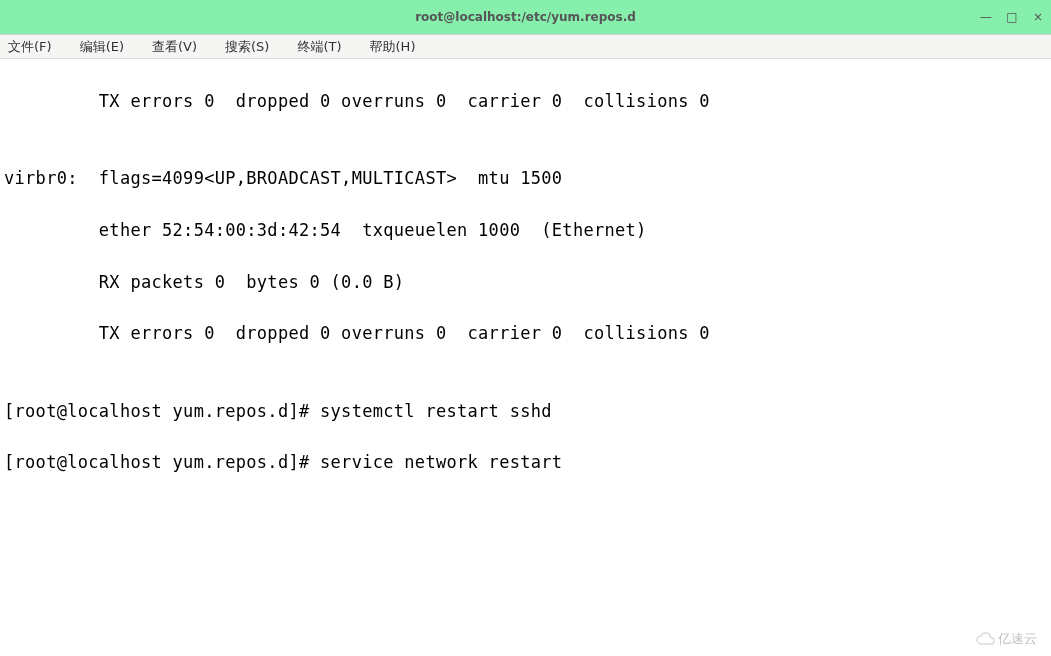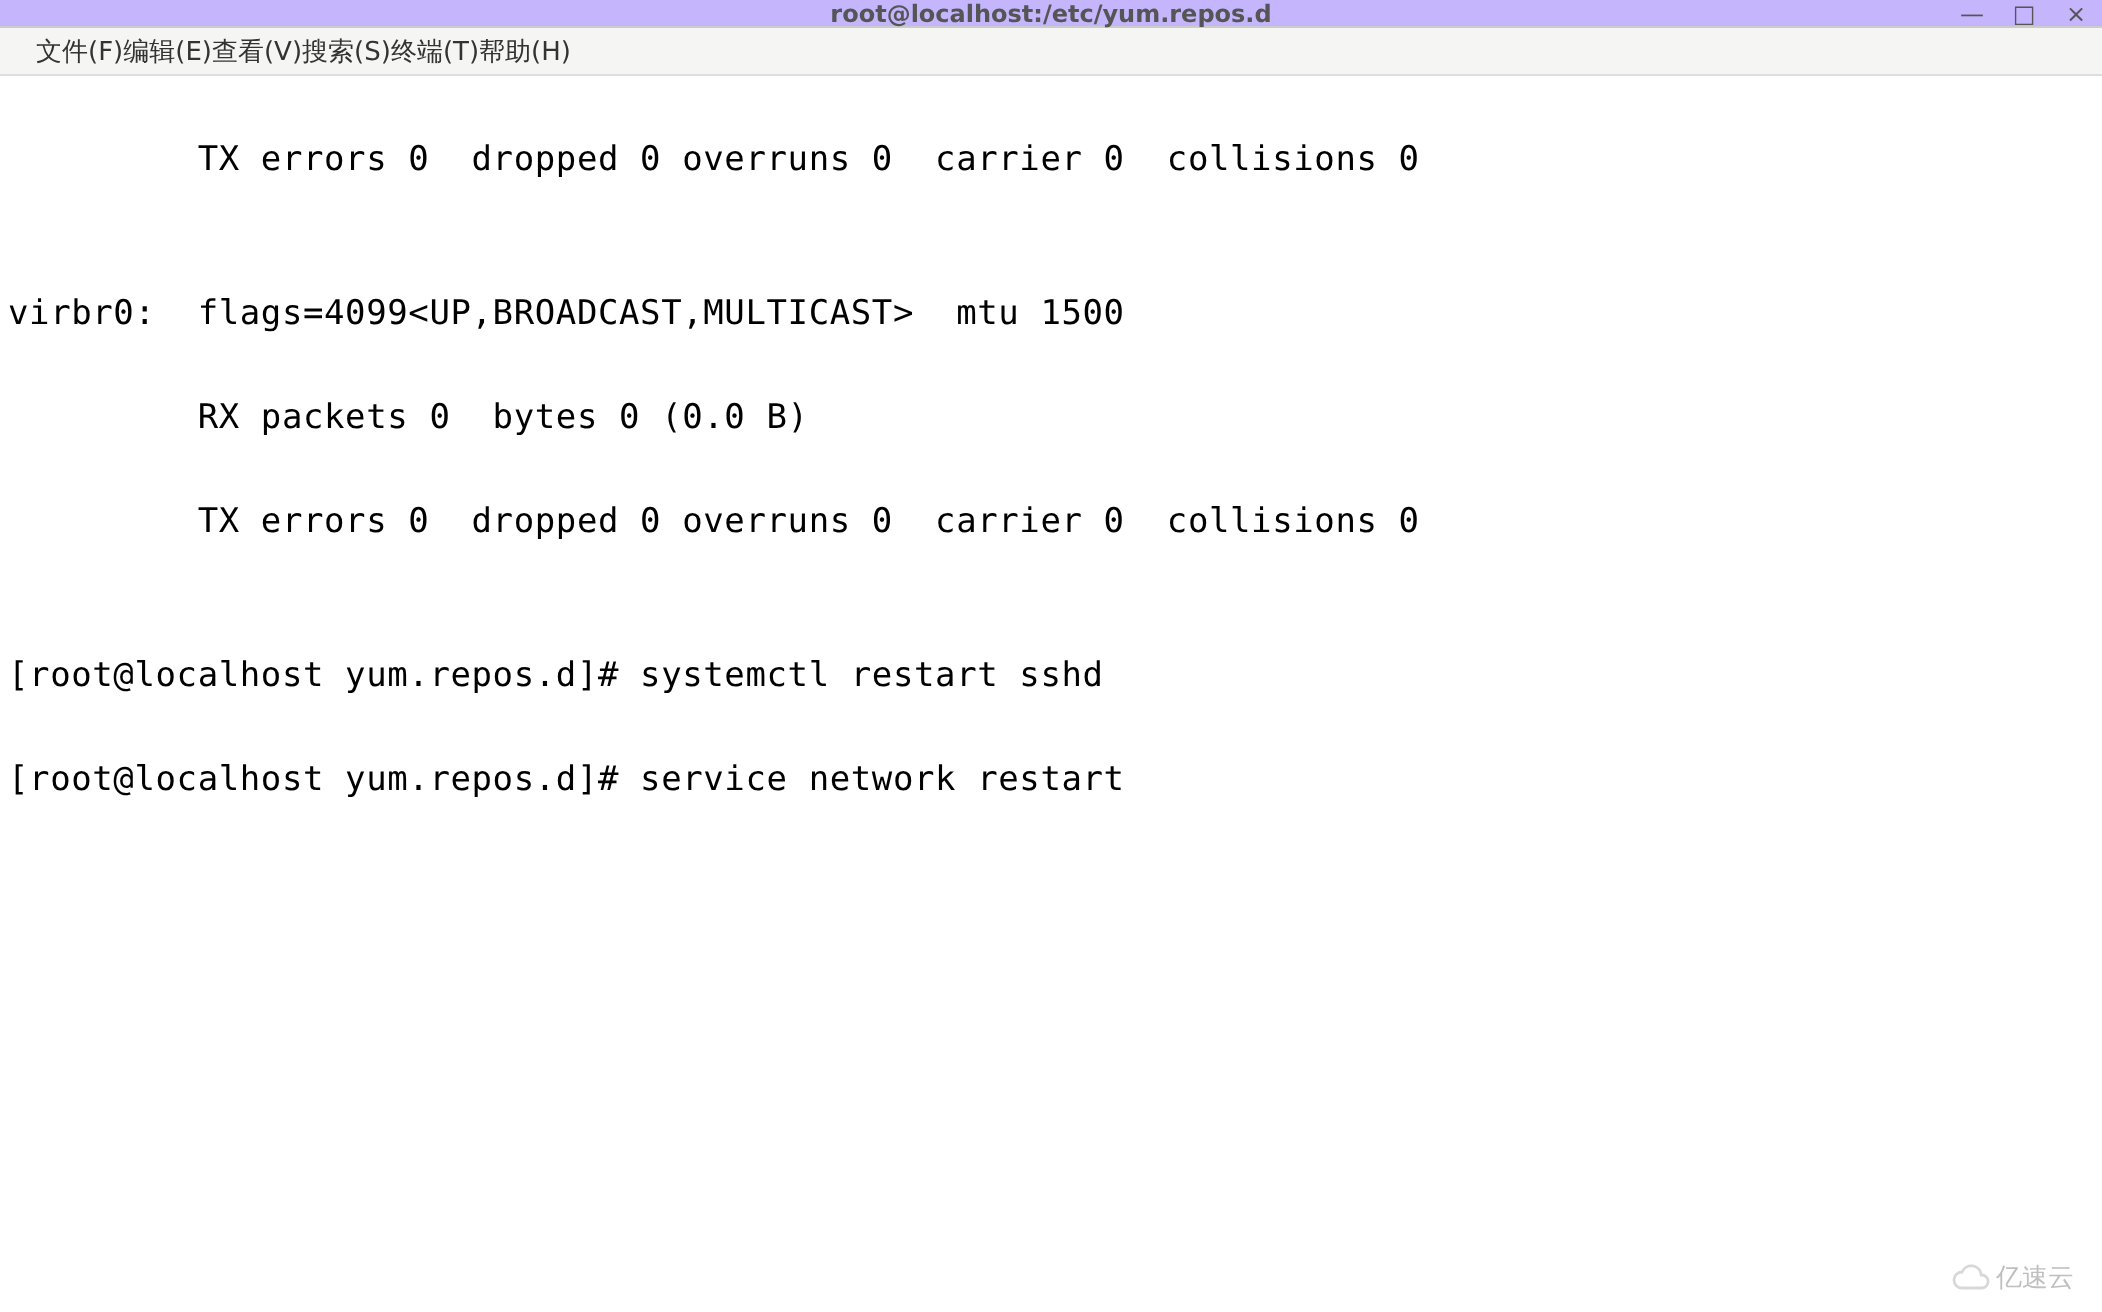--- a/index.html
+++ b/index.html
@@ -6,22 +6,22 @@
   body {
     font-family: "DejaVu Sans Mono", "Liberation Mono", monospace;
     font-size: 17px;
     background: #fff;
     color: #000;
     width: 1051px;
     height: 656px;
     overflow: hidden;
   }
   .titlebar {
-    height: 14px;
-    background: #c4b5fd;
+    height: 35px;
+    background: #86efac;
     border-bottom: 1px solid #ccc;
     display: flex;
     align-items: center;
     position: relative;
     font-family: "DejaVu Sans", sans-serif;
     font-size: 12px;
     color: #555;
   }
   .titlebar .title {
     position: absolute;
@@ -44,25 +44,25 @@
     justify-content: center;
     font-size: 12px;
     color: #555;
   }
   .menubar {
     height: 24px;
     background: #f5f5f3;
     border-bottom: 1px solid #ddd;
     display: flex;
     align-items: center;
-    padding: 0 18px;
+    padding: 0 8px;
     font-family: "DejaVu Sans", "Microsoft YaHei", sans-serif;
     font-size: 13px;
     color: #333;
-    gap: 0;
+    gap: 28px;
   }
   .menubar span { cursor: default; }
   .terminal {
     padding: 4px 4px 0 4px;
     white-space: pre;
     line-height: 1.52;
     letter-spacing: 0.3px;
   }
   .terminal div { white-space: pre; }
   .watermark {
@@ -97,20 +97,21 @@
   <span>查看(V)</span>
   <span>搜索(S)</span>
   <span>终端(T)</span>
   <span>帮助(H)</span>
 </div>
 
 <div class="terminal">
 <div>         TX errors 0  dropped 0 overruns 0  carrier 0  collisions 0</div>
 <div></div>
 <div>virbr0:  flags=4099&lt;UP,BROADCAST,MULTICAST&gt;  mtu 1500</div>
+<div>         ether 52:54:00:3d:42:54  txqueuelen 1000  (Ethernet)</div>
 <div>         RX packets 0  bytes 0 (0.0 B)</div>
 <div>         TX errors 0  dropped 0 overruns 0  carrier 0  collisions 0</div>
 <div></div>
 <div>[root@localhost yum.repos.d]# systemctl restart sshd</div>
 <div>[root@localhost yum.repos.d]# service network restart</div>
 
 
 
 
 

